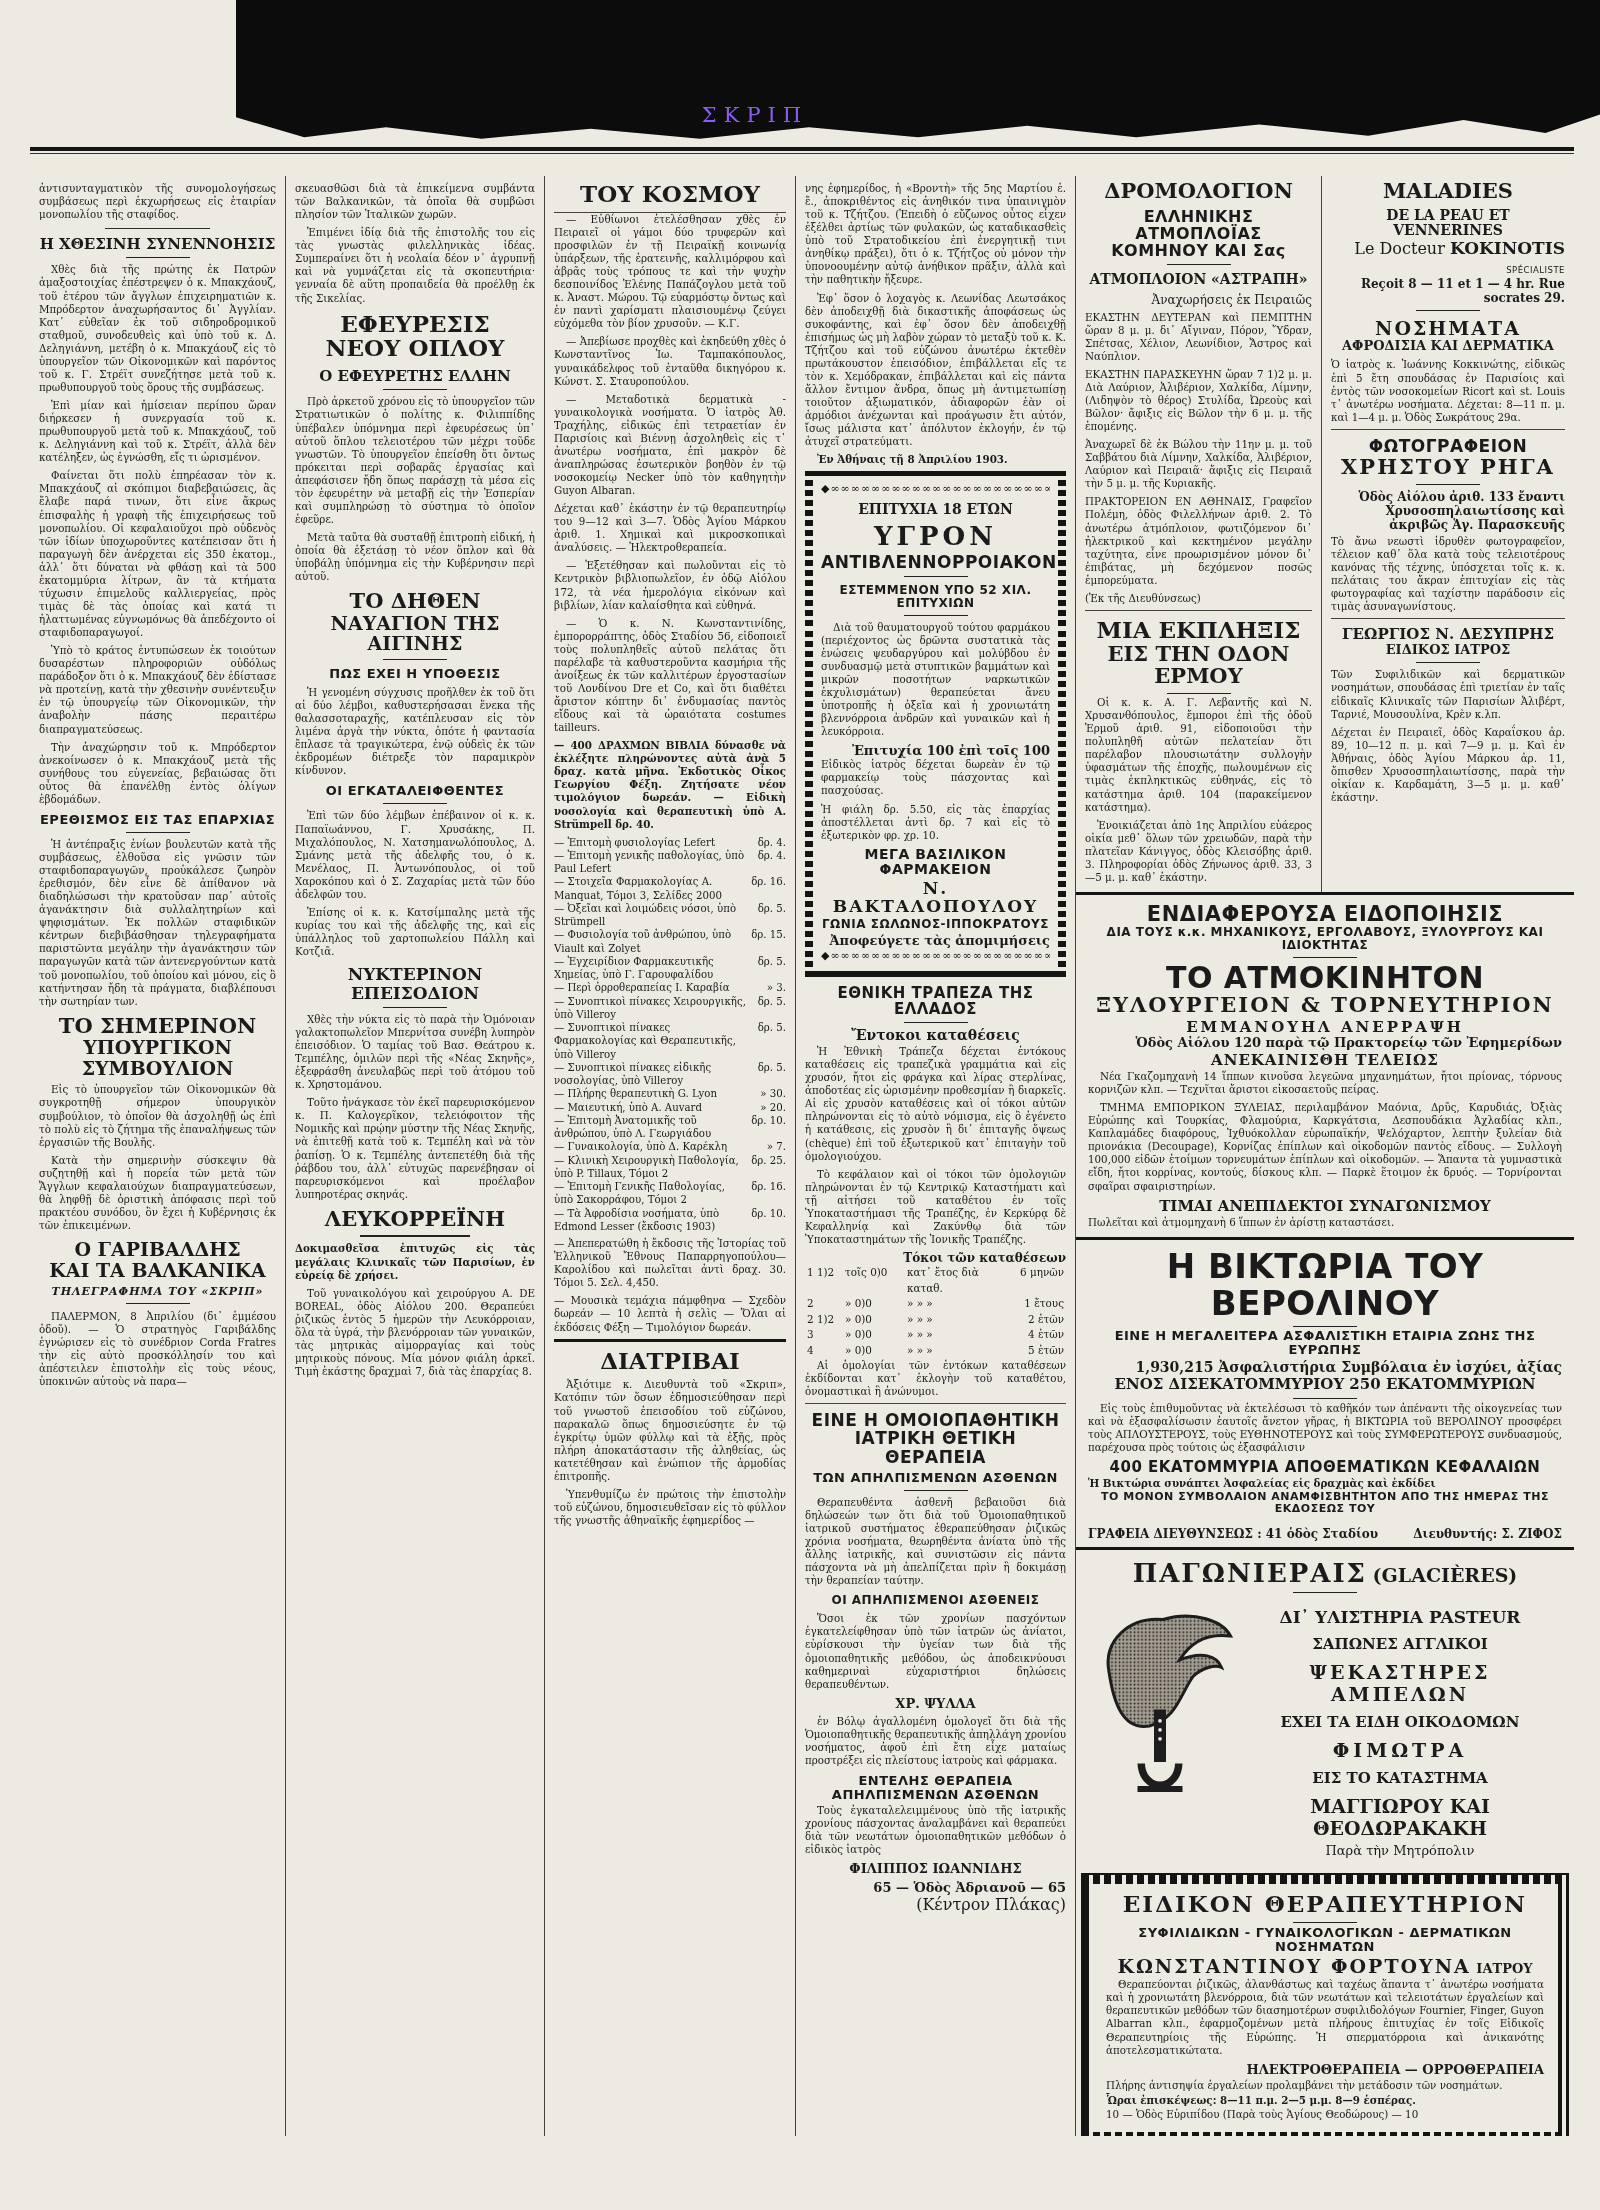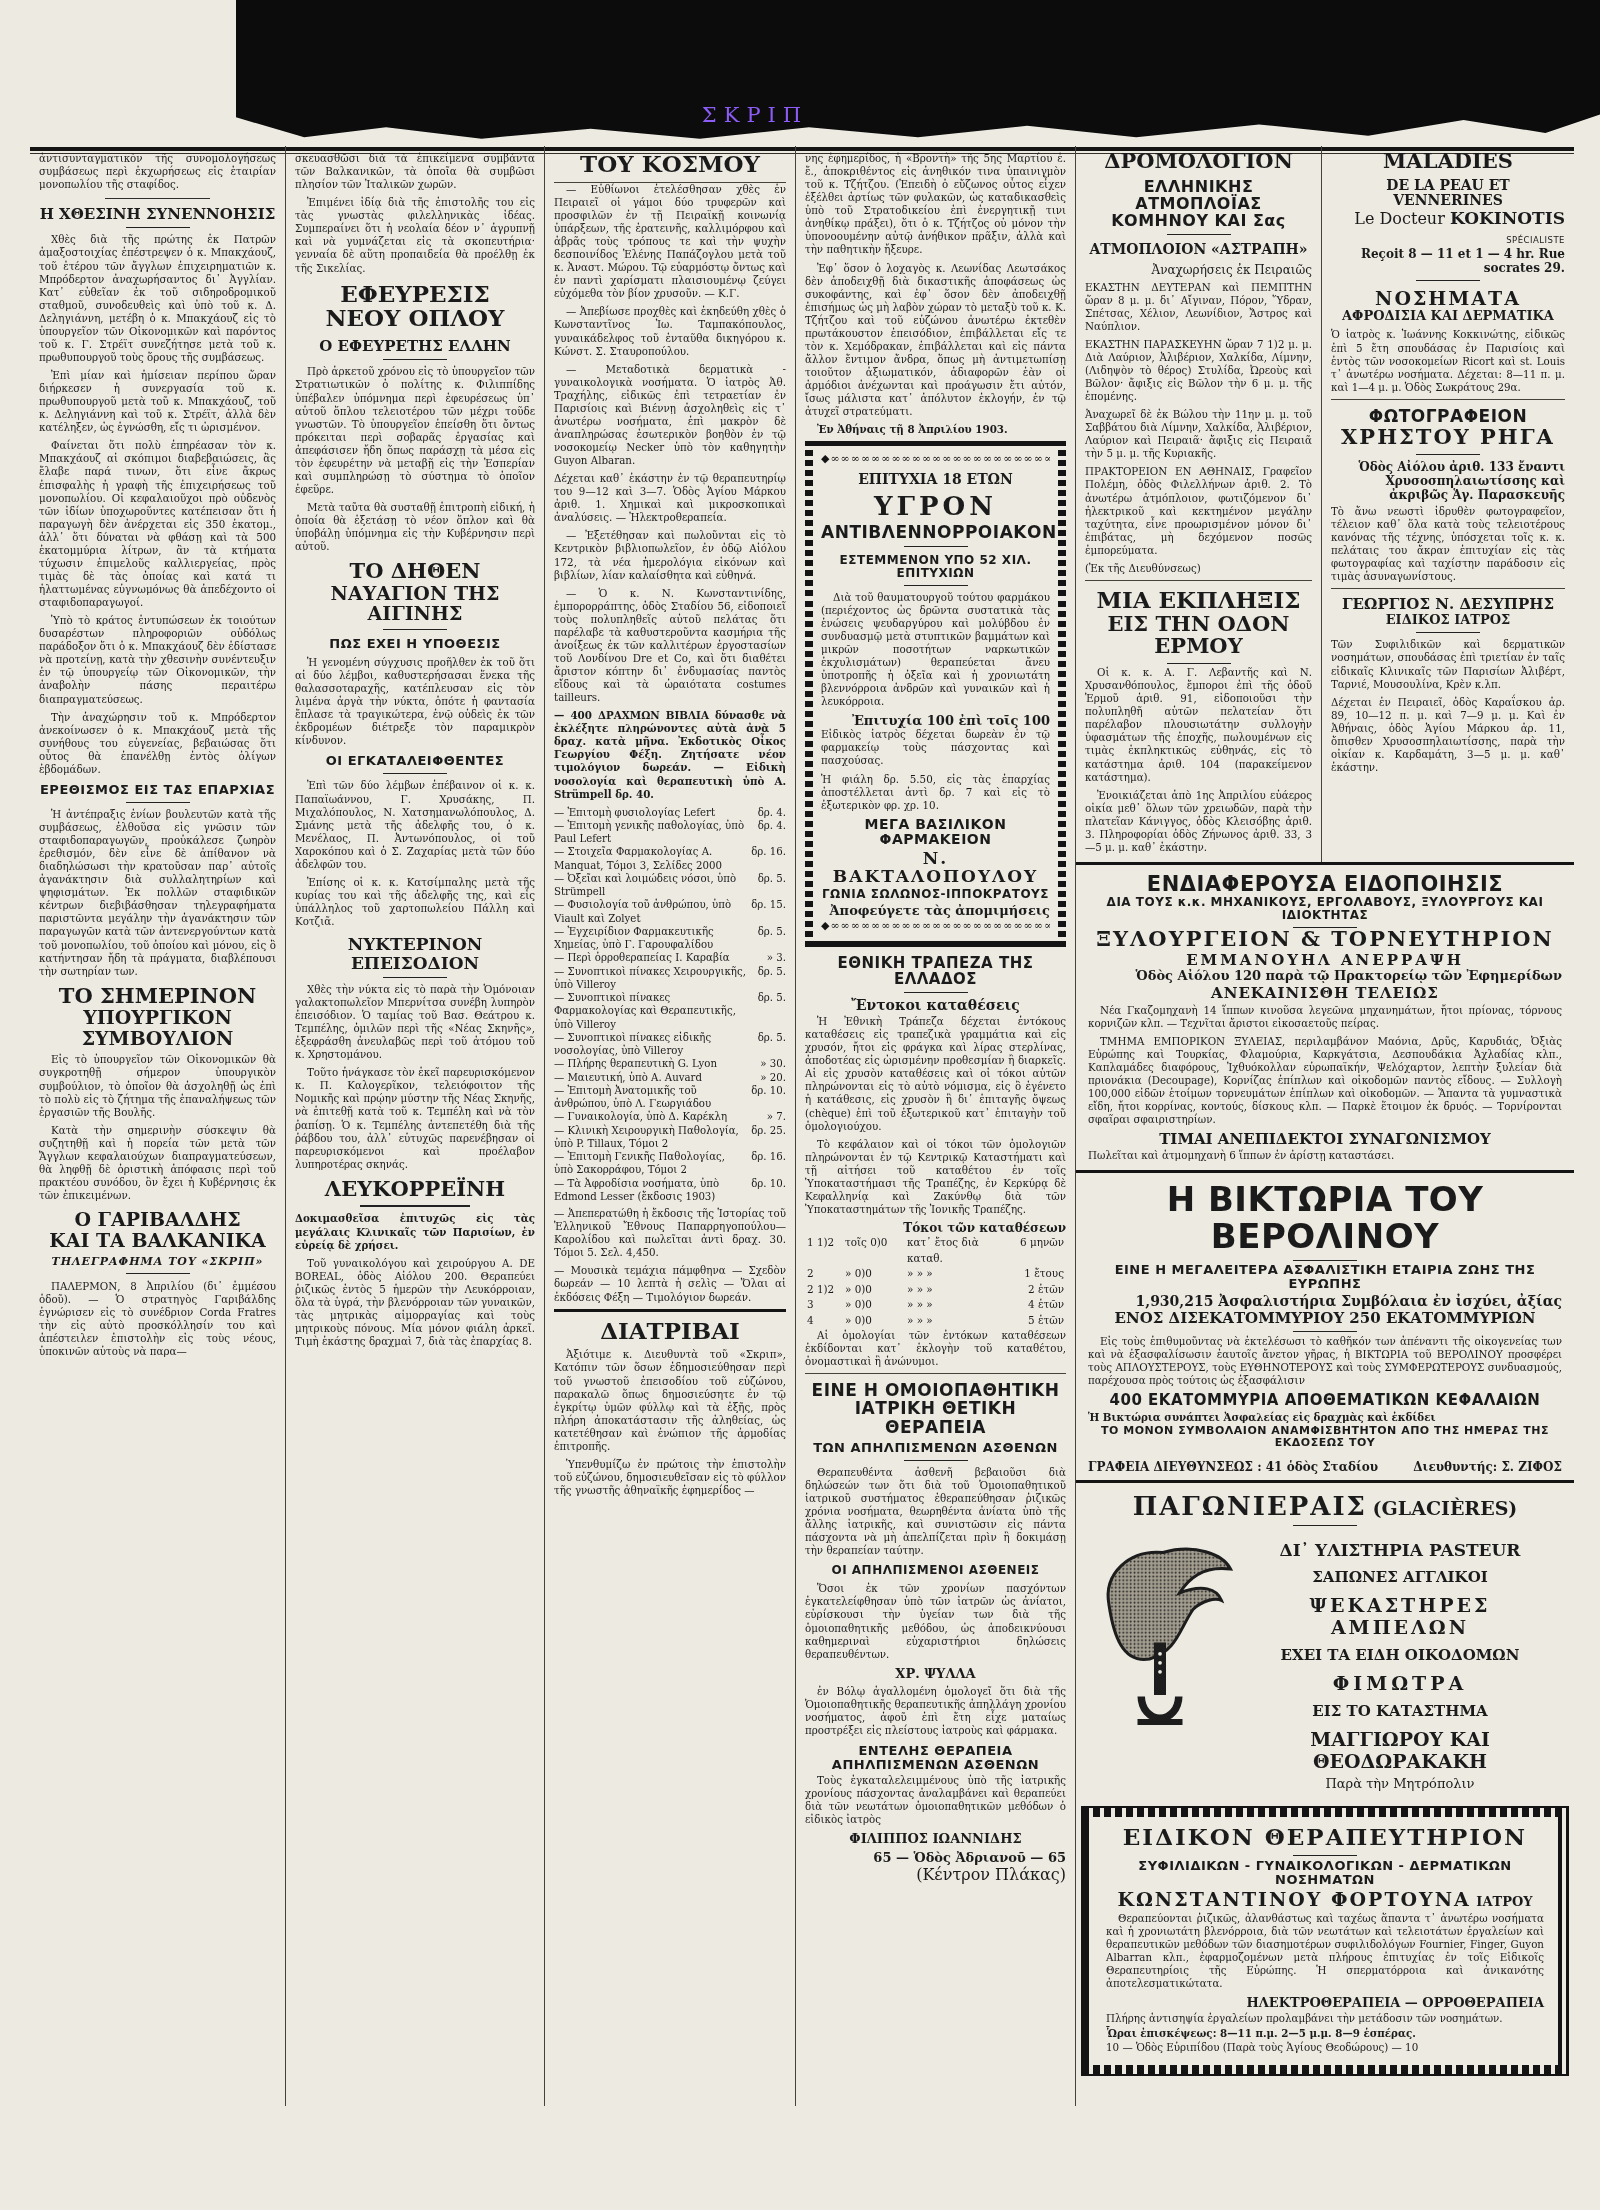--- a/index.html
+++ b/index.html
@@ -7,21 +7,21 @@
     width:1600px;height:2210px;position:relative;overflow:hidden;
     background:#edeae2;color:#1b1b1b;
     font-family:"DejaVu Serif", serif;
   }
   .scanband{position:absolute;left:236px;top:0;width:1364px;height:143px;background:#0c0c0c;
     clip-path:polygon(0 0,100% 0,100% 80%,96% 93%,90% 84%,83% 95%,75% 87%,66% 96%,58% 88%,50% 96%,42% 89%,34% 97%,26% 90%,18% 97%,11% 89%,5% 96%,0 82%);}
   .masthead{position:absolute;top:103px;left:0;width:1510px;text-align:center;
     font-weight:normal;font-size:21px;letter-spacing:7px;color:#8b5cf6;}
   .toprule{position:absolute;top:147px;left:30px;width:1544px;border-top:4px solid #141414;}
   .toprule2{position:absolute;top:153px;left:30px;width:1544px;border-top:1px solid #33302a;}
-  .page{position:absolute;top:146px;left:30px;width:1544px;height:1960px;display:flex;}
+  .page{position:absolute;top:176px;left:30px;width:1544px;height:1960px;display:flex;}
   .col{box-sizing:border-box;padding:6px 9px 0 9px;border-right:1px solid #45423b;overflow:hidden;height:100%;}
   .c1{width:256px}.c2{width:259px}.c3{width:251px}.c4{width:280px}
   .cr{width:498px;border-right:none;padding:0;}
   .rtop{display:flex;height:716px;border-bottom:3px solid #141414;}
   .rta{box-sizing:border-box;width:246px;padding:4px 9px;border-right:1px solid #45423b;overflow:hidden;}
   .rtb{box-sizing:border-box;width:252px;padding:4px 9px;overflow:hidden;}
   .rwide{box-sizing:border-box;padding:6px 12px;overflow:hidden;}
 
   p.b{font-size:10.3px;line-height:1.27;text-align:justify;margin:0 0 5px 0;text-indent:12px;}
   p.b.ni{text-indent:0;}
@@ -352,20 +352,21 @@
         <div class="hl sz15" style="margin-bottom:0">ΓΕΩΡΓΙΟΣ Ν. ΔΕΣΥΠΡΗΣ</div>
         <div class="hl sz13 u" style="margin-top:1px">ΕΙΔΙΚΟΣ ΙΑΤΡΟΣ</div>
         <p class="b ni small">Τῶν Συφιλιδικῶν καὶ δερματικῶν νοσημάτων, σπουδάσας ἐπὶ τριετίαν ἐν ταῖς εἰδικαῖς Κλινικαῖς τῶν Παρισίων Ἀλιβέρτ, Ταρνιέ, Μουσουλίνα, Κρὲν κ.λπ.</p>
         <p class="b ni small">Δέχεται ἐν Πειραιεῖ, ὁδὸς Καραΐσκου ἀρ. 89, 10—12 π. μ. καὶ 7—9 μ. μ. Καὶ ἐν Ἀθήναις, ὁδὸς Ἁγίου Μάρκου ἀρ. 11, ὄπισθεν Χρυσοσπηλαιωτίσσης, παρὰ τὴν οἰκίαν κ. Καρδαμάτη, 3—5 μ. μ. καθ᾽ ἑκάστην.</p>
       </div>
     </div>
 
     <div class="rwide">
       <div class="hl sans sz21" style="margin:2px 0 0">ΕΝΔΙΑΦΕΡΟΥΣΑ ΕΙΔΟΠΟΙΗΣΙΣ</div>
       <div class="hl sans sz12 u" style="margin:0">ΔΙΑ ΤΟΥΣ κ.κ. ΜΗΧΑΝΙΚΟΥΣ, ΕΡΓΟΛΑΒΟΥΣ, ΞΥΛΟΥΡΓΟΥΣ ΚΑΙ ΙΔΙΟΚΤΗΤΑΣ</div>
+      <div class="hl sans sz30" style="margin:4px 0 0">ΤΟ ΑΤΜΟΚΙΝΗΤΟΝ</div>
       <div class="hl sz21" style="margin:0;letter-spacing:2px">ΞΥΛΟΥΡΓΕΙΟΝ &amp; ΤΟΡΝΕΥΤΗΡΙΟΝ</div>
       <div class="hl sz15" style="margin:2px 0 0;letter-spacing:3px">ΕΜΜΑΝΟΥΗΛ ΑΝΕΡΡΑΨΗ</div>
       <div class="ctr bold sz13">Ὁδὸς Αἰόλου 120 παρὰ τῷ Πρακτορείῳ τῶν Ἐφημερίδων</div>
       <div class="hl sz15" style="margin:2px 0;letter-spacing:1px">ΑΝΕΚΑΙΝΙΣΘΗ ΤΕΛΕΙΩΣ</div>
       <p class="b">Νέα Γκαζομηχανὴ 14 ἵππων κινοῦσα λεγεῶνα μηχανημάτων, ἤτοι πρίονας, τόρνους κορνιζῶν κλπ. — Τεχνῖται ἄριστοι εἰκοσαετοῦς πείρας.</p>
       <p class="b">ΤΜΗΜΑ ΕΜΠΟΡΙΚΟΝ ΞΥΛΕΙΑΣ, περιλαμβάνον Μαόνια, Δρῦς, Καρυδιάς, Ὀξιὰς Εὐρώπης καὶ Τουρκίας, Φλαμούρια, Καρκγάτσια, Δεσπουδάκια Ἀχλαδίας κλπ., Καπλαμάδες διαφόρους, Ἰχθυόκολλαν εὐρωπαϊκήν, Ψελόχαρτον, λεπτὴν ξυλείαν διὰ πριονάκια (Decoupage), Κορνίζας ἐπίπλων καὶ οἰκοδομῶν παντὸς εἴδους. — Συλλογὴ 100,000 εἰδῶν ἑτοίμων τορνευμάτων ἐπίπλων καὶ οἰκοδομῶν. — Ἅπαντα τὰ γυμναστικὰ εἴδη, ἤτοι κορρίνας, κοντούς, δίσκους κλπ. — Παρκὲ ἕτοιμον ἐκ δρυός. — Τορνίρονται σφαῖραι σφαιριστηρίων.</p>
       <div class="hl sz15" style="margin:2px 0">ΤΙΜΑΙ ΑΝΕΠΙΔΕΚΤΟΙ ΣΥΝΑΓΩΝΙΣΜΟΥ</div>
       <p class="b ctr ni" style="margin-bottom:2px">Πωλεῖται καὶ ἀτμομηχανὴ 6 ἵππων ἐν ἀρίστῃ καταστάσει.</p>
     </div>
     <div class="adrule"></div>

